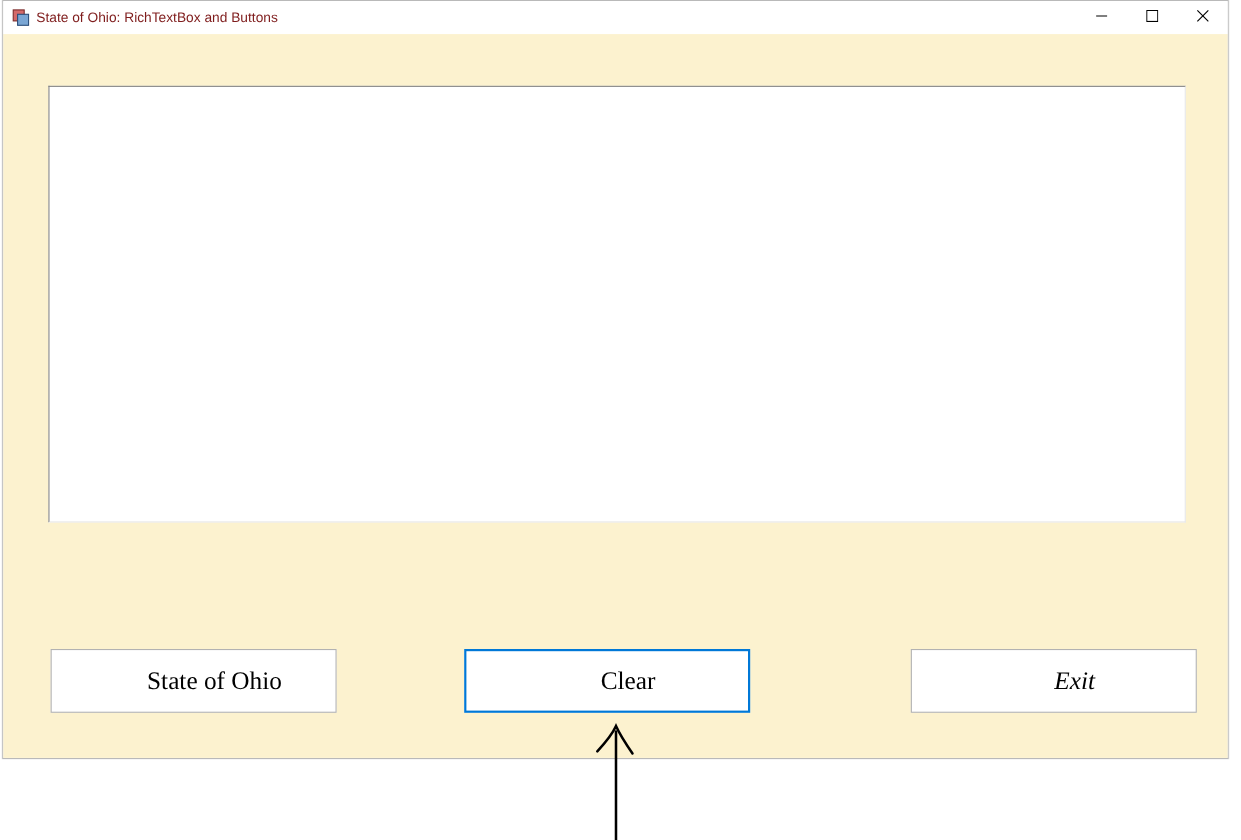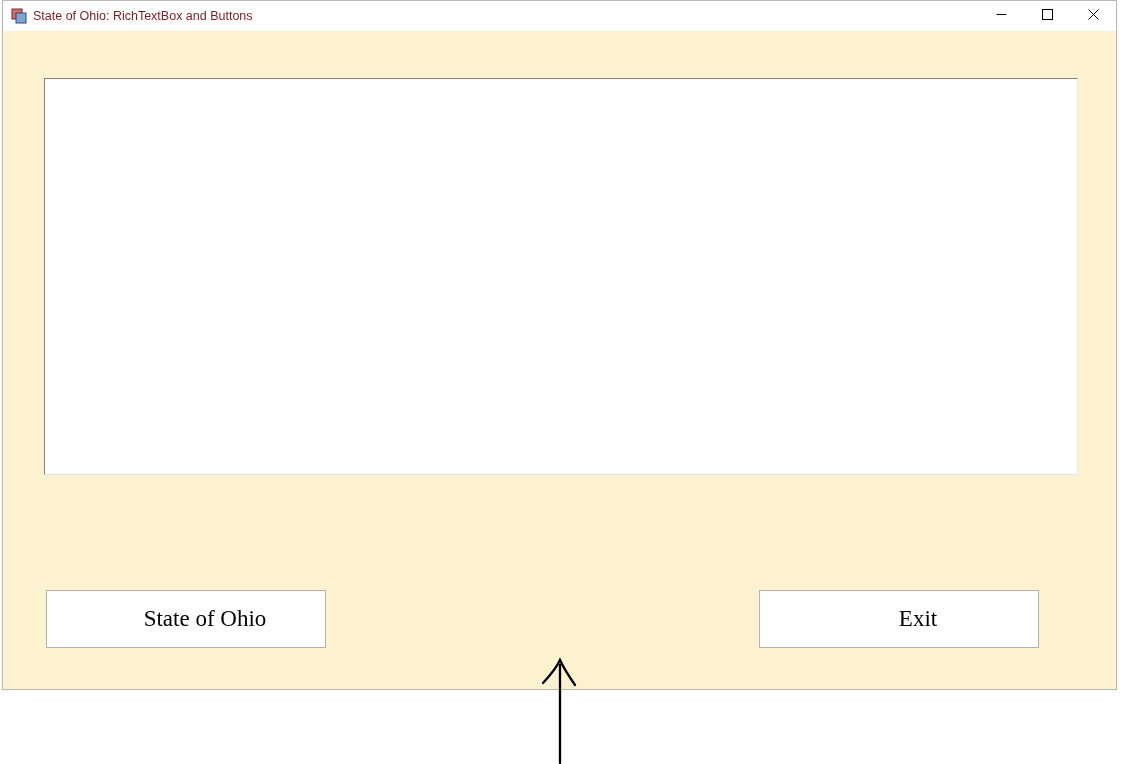--- a/index.html
+++ b/index.html
@@ -75,36 +75,36 @@
     border-left: 1.5px solid #848484;
     border-right: 1px solid #e6e6e6;
     border-bottom: 1px solid #e6e6e6;
     box-sizing: border-box;
   }
 
   .btn {
     position: absolute;
     top: 559px;
     height: 58px;
-    width: 280px;
+    width: 260px;
     background: #ffffff;
     border: 1px solid #b2b2b2;
     box-sizing: border-box;
     display: flex;
     align-items: center;
     justify-content: center;
     font-family: "Times New Roman", Georgia, serif;
     font-size: 23px;
     color: #000;
     user-select: none;
     padding-left: 38px;
   }
   .btn-left  { left: 43px; }
   .btn-mid   { left: 419px; }
-  .btn-right { left: 756px; }
+  .btn-right { left: 825px; font-style: italic; }
 
   .btn.focused {
     border: 2px solid #0078d7;
   }
 
   
   .arrow-overlay {
     position: absolute;
     left: 0;
     top: 0;
@@ -153,20 +153,23 @@
   </div>
 
   <div class="client">
 
     <div class="richtext"></div>
 
     <div class="btn btn-left">
       <span>State of Ohio</span>
     </div>
 
+    <div class="btn btn-mid focused">
+      <span>Clear</span>
+    </div>
 
     <div class="btn btn-right">
       <span>Exit</span>
     </div>
 
   </div>
 </div>
 
 <svg class="arrow-overlay" viewBox="0 0 1128 764">
   <path d="M560 763 L560 665" stroke="#000" stroke-width="2.3" fill="none" stroke-linecap="round"></path>

